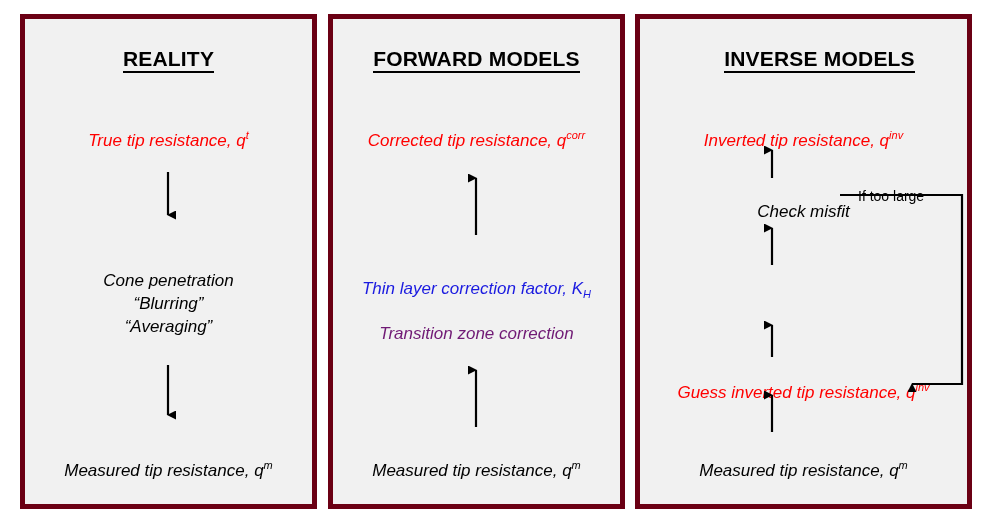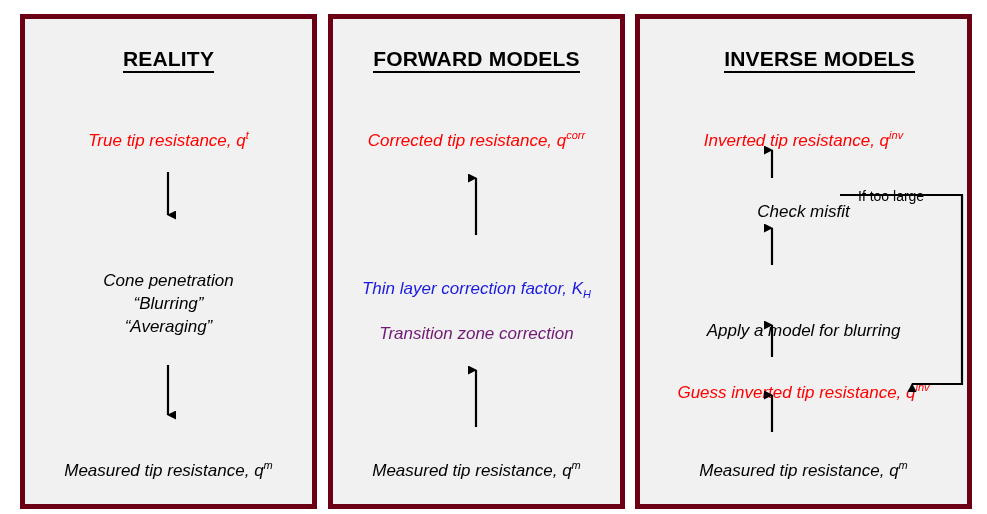--- a/index.html
+++ b/index.html
@@ -160,23 +160,20 @@
 
     <div class="row" style="top:181px;">
       <span>Check misfit</span>
     </div>
 
     <div class="plain-label" style="top:169px; left:218px;">
       <span>If too large</span>
     </div>
 
 
-    <div class="row" style="top:300px;">
-      <span>Apply a model for blurring</span>
-    </div>
 
     <div class="row red" style="top:362px;">
       <span>Guess inverted tip resistance, q</span><sup>inv</sup>
     </div>
 
     <div class="row" style="top:440px;">
       <span>Measured tip resistance, q</span><sup>m</sup>
     </div>
   </div>
 

